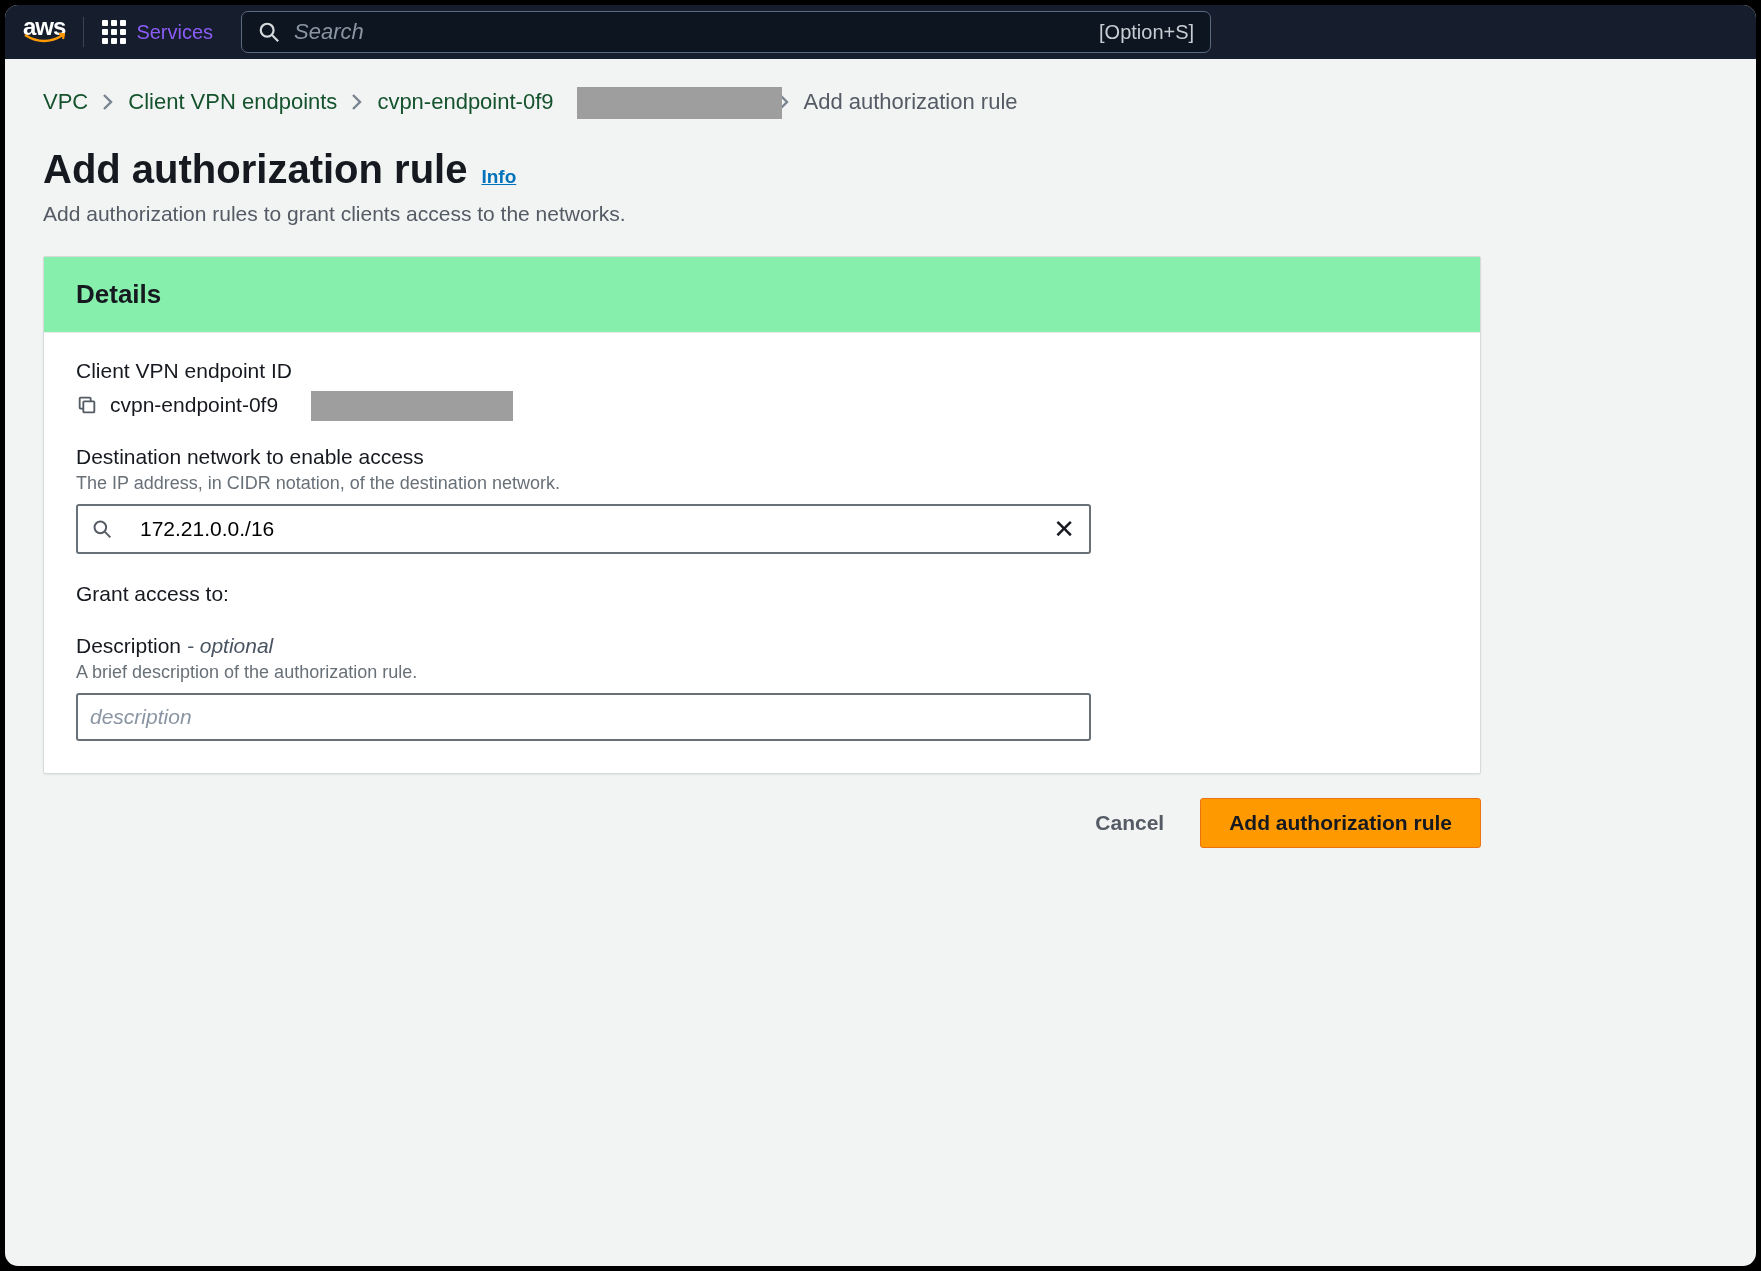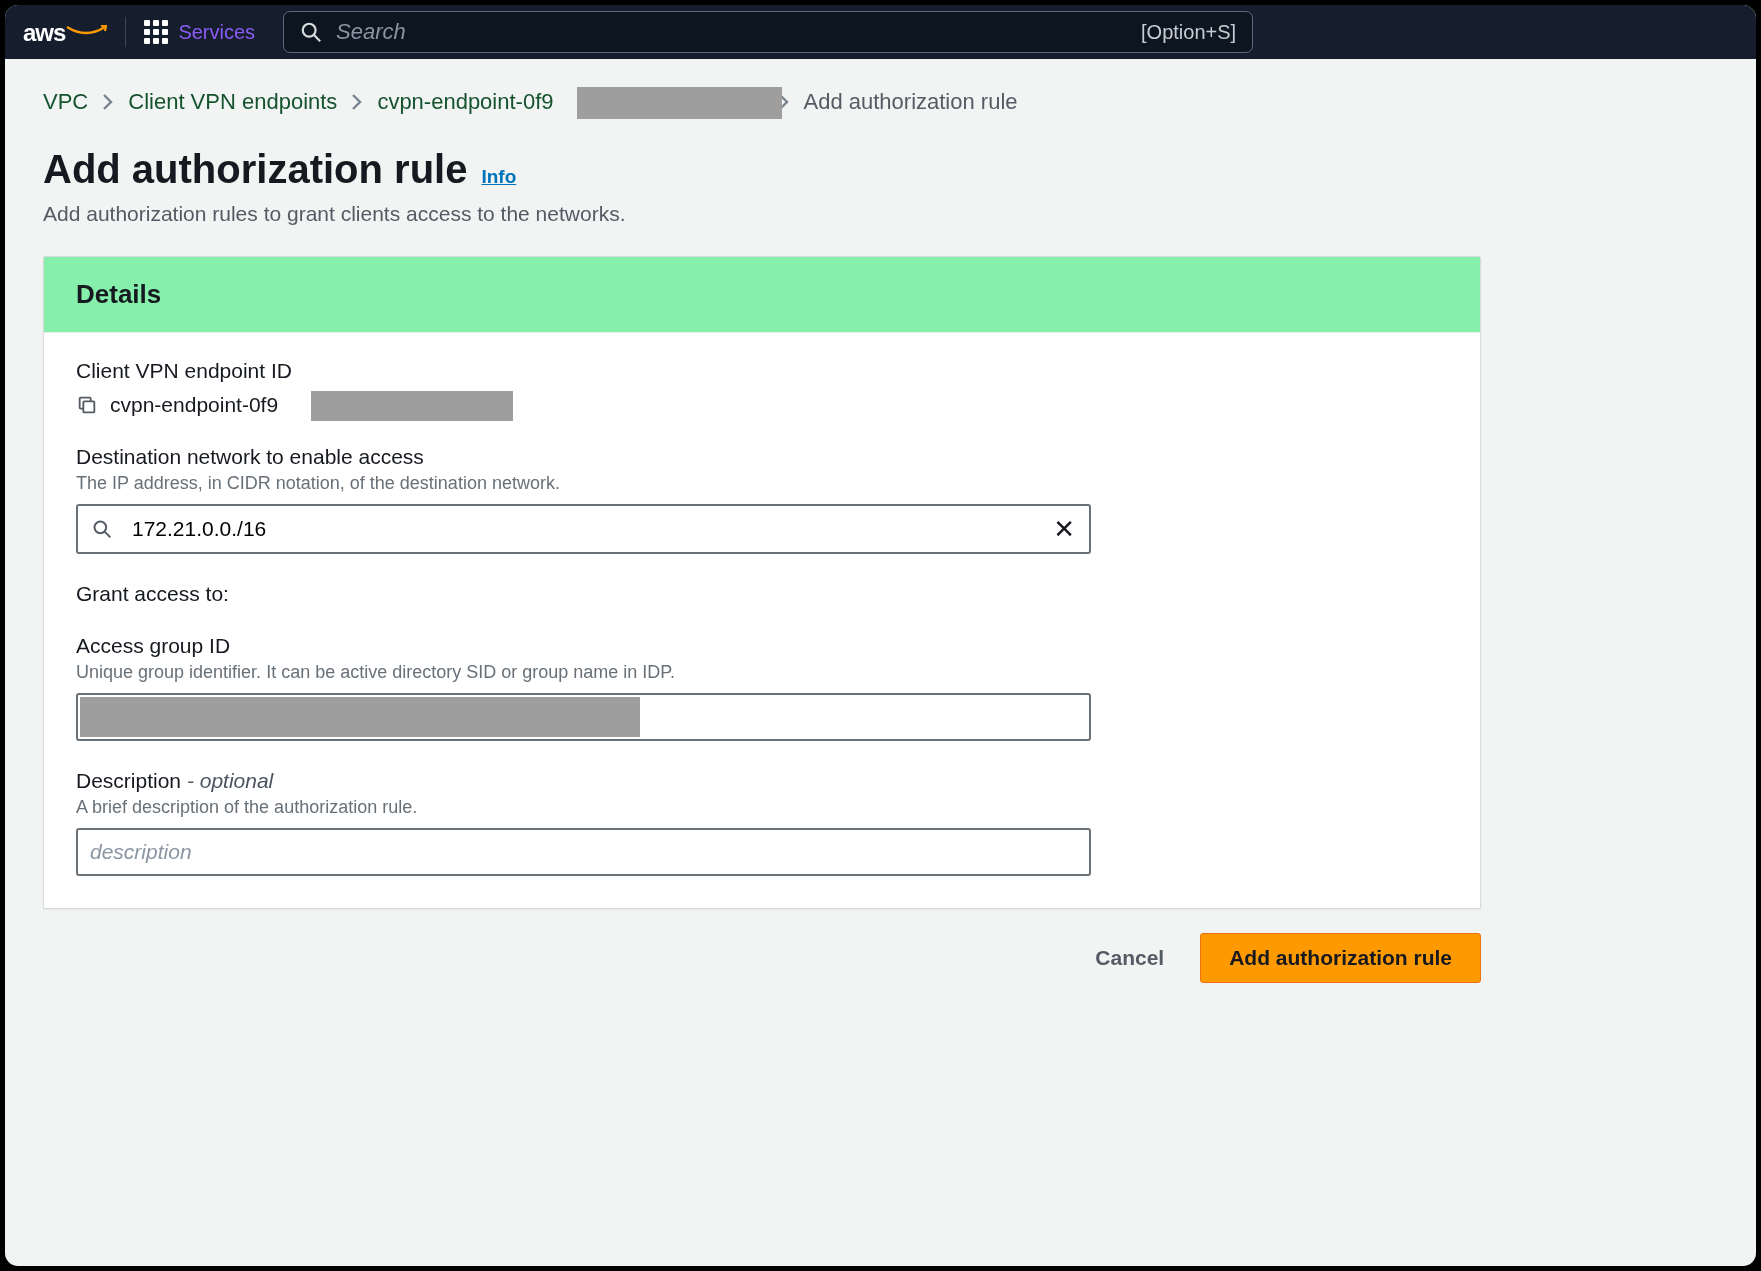--- a/index.html
+++ b/index.html
@@ -24,20 +24,21 @@
   .nav {
     height: 54px;
     background: #161e2d;
     display: flex;
     align-items: center;
     padding: 0 18px;
     gap: 18px;
   }
   .aws-logo {
     display: inline-flex;
+    flex-direction: column;
     align-items: center;
     line-height: 0.7;
     padding-top: 2px;
   }
   .aws-logo .txt {
     font-weight: 700;
     color: #fff;
     font-size: 24px;
     letter-spacing: -1px;
   }
@@ -186,21 +187,21 @@
     background: #9e9e9e;
   }
   .cidr-box {
     width: 1015px;
     height: 50px;
     border: 2px solid #687078;
     border-radius: 3px;
     display: flex;
     align-items: center;
     padding: 0 14px;
-    gap: 20px;
+    gap: 28px;
   }
   .cidr-box input {
     flex: 1;
     border: none;
     outline: none;
     font-size: 21px;
   }
   .cidr-box .x {
     font-size: 26px;
     color: #16191f;
@@ -377,28 +378,20 @@
             </svg>
             <input type="text" value="172.21.0.0./16" style="">
             <span class="x">✕</span>
           </div>
         </div>
 
         <div class="field">
           <div class="field-label">Grant access to:</div>
         </div>
 
-        <div class="field">
-          <div class="field-label">Access group ID</div>
-          <div class="field-hint">Unique group identifier. It can be active directory SID or group name in IDP.</div>
-          <div class="group-wrap">
-            <input class="text-input" type="text" value="" style="">
-            <div class="group-mask"></div>
-          </div>
-        </div>
 
         <div class="field" style="margin-bottom:0">
           <div class="field-label">
             <span>Description</span><span class="optional"> - optional</span>
           </div>
           <div class="field-hint">A brief description of the authorization rule.</div>
           <input class="text-input" type="text" placeholder="description" style="">
         </div>
 
       </div>

